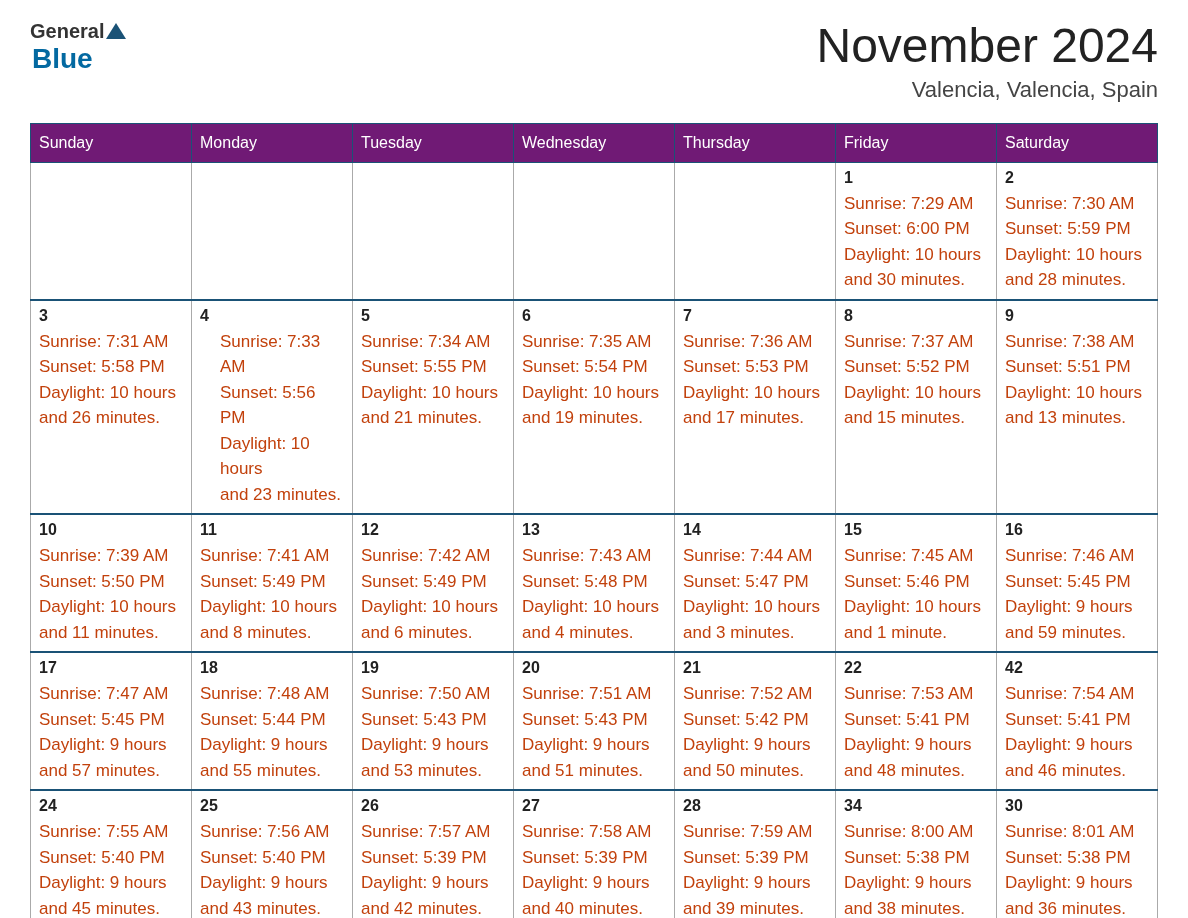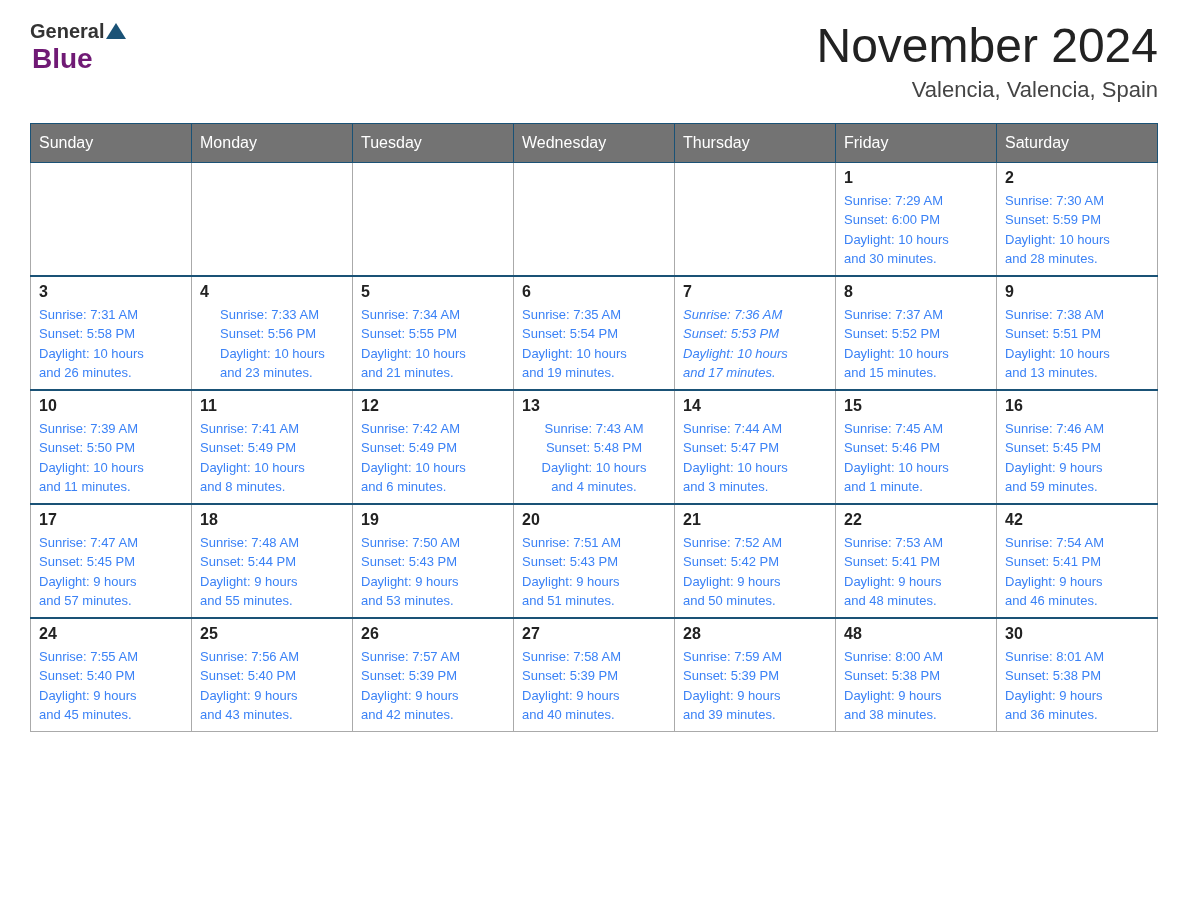--- a/index.html
+++ b/index.html
@@ -26,21 +26,21 @@
       align-items: center;
     }
     .logo-general {
       font-size: 20px;
       font-weight: bold;
       color: #333;
     }
     .logo-blue {
       font-size: 28px;
       font-weight: bold;
-      color: #701a75;
+      color: #0369a1;
       margin-left: 2px;
     }
     .title-section {
       text-align: right;
     }
     .month-title {
       font-size: 48px;
       font-weight: normal;
       color: #222;
       line-height: 1.1;
@@ -49,21 +49,21 @@
       font-size: 22px;
       color: #444;
       margin-top: 4px;
     }
     .calendar {
       width: 100%;
       border-collapse: collapse;
       border: 1px solid #999;
     }
     .calendar th {
-      background-color: #737373;
+      background-color: #701a75;
       color: #ffffff;
       padding: 10px 8px;
       text-align: left;
       font-size: 16px;
       font-weight: normal;
       border: 1px solid #1a5276;
     }
     .calendar td {
       vertical-align: top;
       padding: 6px 8px;
@@ -74,22 +74,22 @@
       color: #333;
       background: #fff;
     }
     .day-number {
       font-size: 16px;
       font-weight: bold;
       color: #222;
       margin-bottom: 4px;
     }
     .day-info {
-      font-size: 13px;
-      color: #3b82f6;
+      font-size: 17px;
+      color: #c2410c;
       line-height: 1.5;
     }
     .empty-cell {
       background: #f8f8f8;
     }
     .row-divider td {
       border-top: 2px solid #1a5276;
     }
   </style>
 </head>
@@ -169,21 +169,21 @@
         </td>
         <td>
           <div class="day-number">6</div>
           <div class="day-info" style="white-space: pre-line;">Sunrise: 7:35 AM
 Sunset: 5:54 PM
 Daylight: 10 hours
 and 19 minutes.</div>
         </td>
         <td>
           <div class="day-number">7</div>
-          <div class="day-info" style="white-space: pre-line; font-style: italic;">Sunrise: 7:36 AM
+          <div class="day-info" style="white-space: pre-line;">Sunrise: 7:36 AM
 Sunset: 5:53 PM
 Daylight: 10 hours
 and 17 minutes.</div>
         </td>
         <td>
           <div class="day-number">8</div>
           <div class="day-info" style="white-space: pre-line;">Sunrise: 7:37 AM
 Sunset: 5:52 PM
 Daylight: 10 hours
 and 15 minutes.</div>
@@ -213,21 +213,21 @@
         </td>
         <td>
           <div class="day-number">12</div>
           <div class="day-info" style="white-space: pre-line;">Sunrise: 7:42 AM
 Sunset: 5:49 PM
 Daylight: 10 hours
 and 6 minutes.</div>
         </td>
         <td>
           <div class="day-number">13</div>
-          <div class="day-info" style="white-space: pre-line; text-align: center;">Sunrise: 7:43 AM
+          <div class="day-info" style="white-space: pre-line;">Sunrise: 7:43 AM
 Sunset: 5:48 PM
 Daylight: 10 hours
 and 4 minutes.</div>
         </td>
         <td>
           <div class="day-number">14</div>
           <div class="day-info" style="white-space: pre-line;">Sunrise: 7:44 AM
 Sunset: 5:47 PM
 Daylight: 10 hours
 and 3 minutes.</div>
@@ -328,21 +328,21 @@
 and 40 minutes.</div>
         </td>
         <td>
           <div class="day-number">28</div>
           <div class="day-info" style="white-space: pre-line;">Sunrise: 7:59 AM
 Sunset: 5:39 PM
 Daylight: 9 hours
 and 39 minutes.</div>
         </td>
         <td>
-          <div class="day-number">48</div>
+          <div class="day-number">34</div>
           <div class="day-info" style="white-space: pre-line;">Sunrise: 8:00 AM
 Sunset: 5:38 PM
 Daylight: 9 hours
 and 38 minutes.</div>
         </td>
         <td>
           <div class="day-number">30</div>
           <div class="day-info" style="white-space: pre-line;">Sunrise: 8:01 AM
 Sunset: 5:38 PM
 Daylight: 9 hours

